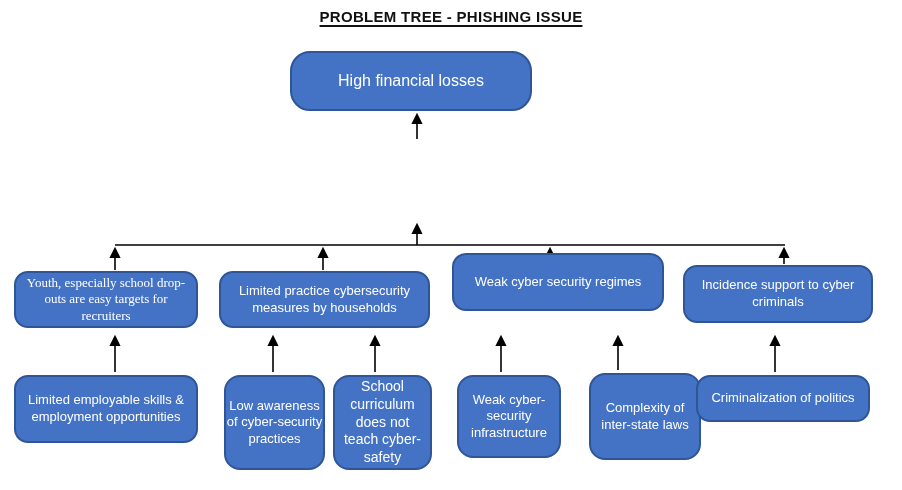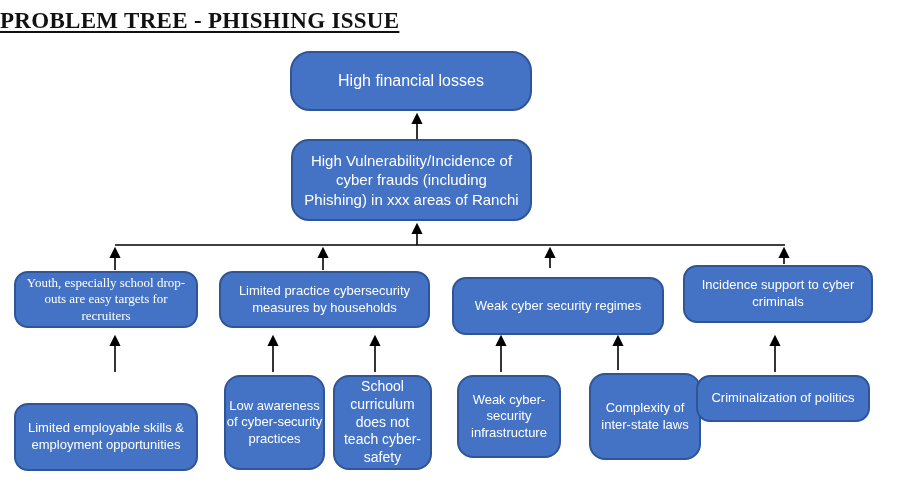--- a/index.html
+++ b/index.html
@@ -13,28 +13,28 @@
     width: 902px;
     height: 490px;
     background: #ffffff;
     overflow: hidden;
   }
   .diagram-title {
     position: absolute;
     top: 8px;
     left: 0;
     width: 100%;
-    font-size: 23px;
+    text-align: center;
+    font-size: 15px;
     font-weight: 700;
     letter-spacing: 0.3px;
     color: #111111;
     text-decoration: underline;
     text-decoration-thickness: 2px;
     text-underline-offset: 3px;
-    font-family: Liberation Serif, serif;
   }
   svg.connectors {
     position: absolute;
     top: 0;
     left: 0;
     width: 902px;
     height: 490px;
   }
   .box {
     position: absolute;
@@ -47,23 +47,23 @@
     align-items: center;
     justify-content: center;
     text-align: center;
     line-height: 1.28;
     padding: 3px 8px;
   }
   .box-effect   { left:290px; top:51px;  width:242px; height:60px; font-size:16px; border-radius:20px; }
   .box-core     { left:291px; top:139px; width:241px; height:82px; font-size:15px; border-radius:18px; padding:2px 10px; }
   .box-cause-1  { left:14px;  top:271px; width:184px; height:57px; font-size:13px;font-family:Liberation Serif, serif; }
   .box-cause-2  { left:219px; top:271px; width:211px; height:57px; font-size:13px;justify-content:flex-end; }
-  .box-cause-3  { left:452px; top:277px; width:212px; height:58px; font-size:13px; }
+  .box-cause-3  { left:452px; top:253px; width:212px; height:58px; font-size:13px; }
   .box-cause-4  { left:683px; top:265px; width:190px; height:58px; font-size:13px; }
-  .box-root-1   { left:14px;  top:375px; width:184px; height:68px; font-size:13px;margin-top:28px; }
+  .box-root-1   { left:14px;  top:375px; width:184px; height:68px; font-size:13px; }
   .box-root-2   { left:224px; top:375px; width:101px; height:95px; font-size:13px; border-radius:16px; padding:3px 0; }
   .box-root-3   { left:333px; top:375px; width:99px;  height:95px; font-size:14px; border-radius:16px; padding:3px 8px; }
   .box-root-4   { left:457px; top:375px; width:104px; height:83px; font-size:13px; border-radius:16px; padding:3px 5px; }
   .box-root-5   { left:589px; top:373px; width:112px; height:87px; font-size:13px; border-radius:16px; padding:6px 5px; }
   .box-root-6   { left:696px; top:375px; width:174px; height:47px; font-size:13px; }
 </style>
 </head>
 <body>
 
 <div class="canvas">
@@ -88,23 +88,20 @@
     <line x1="375" y1="372" x2="375" y2="337" stroke="#000000" stroke-width="1.6" marker-end="url(#arrowhead)"></line>
     <line x1="501" y1="372" x2="501" y2="337" stroke="#000000" stroke-width="1.6" marker-end="url(#arrowhead)"></line>
     <line x1="618" y1="370" x2="618" y2="337" stroke="#000000" stroke-width="1.6" marker-end="url(#arrowhead)"></line>
     <line x1="775" y1="372" x2="775" y2="337" stroke="#000000" stroke-width="1.6" marker-end="url(#arrowhead)"></line>
   </svg>
 
   <div class="box box-effect">
     <span>High financial losses</span>
   </div>
 
-  <div class="box box-core">
-    <span>High Vulnerability/Incidence of cyber frauds (including Phishing) in xxx areas of Ranchi</span>
-  </div>
 
   <div class="box box-cause-1">
     <span>Youth, especially school drop-outs are easy targets for recruiters</span>
   </div>
 
   <div class="box box-cause-2">
     <span>Limited practice cybersecurity measures by households</span>
   </div>
 
   <div class="box box-cause-3">

